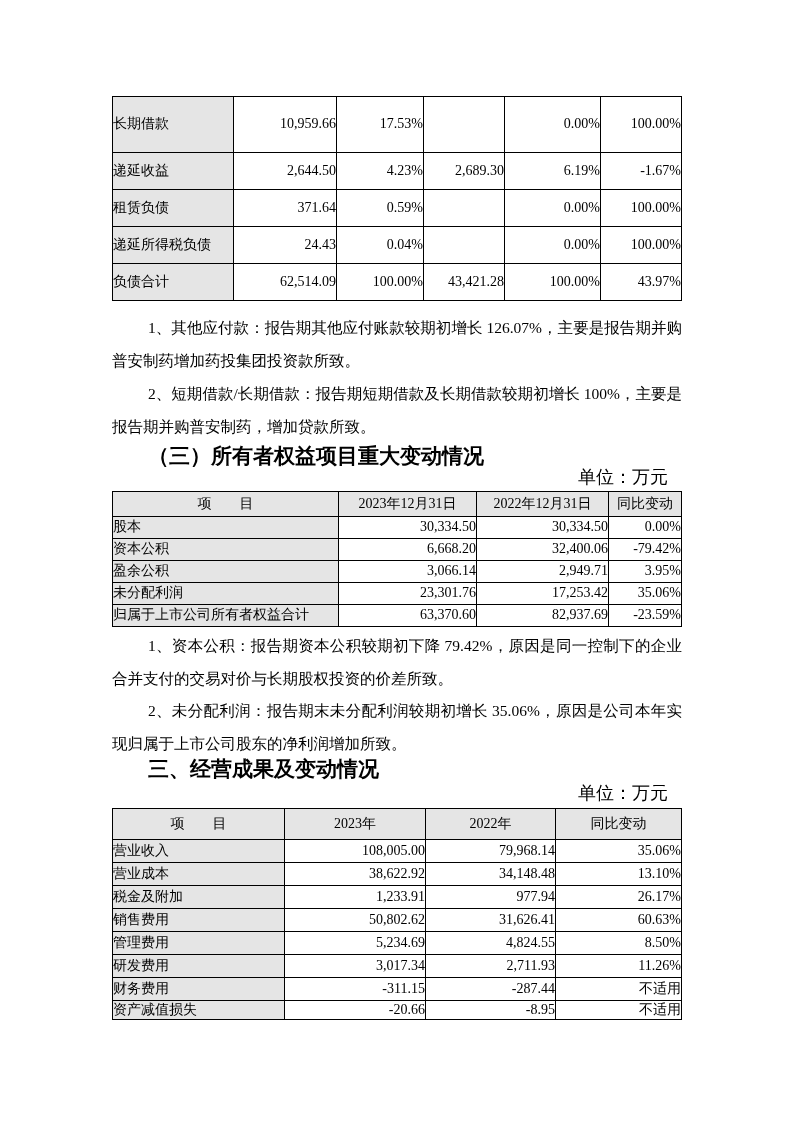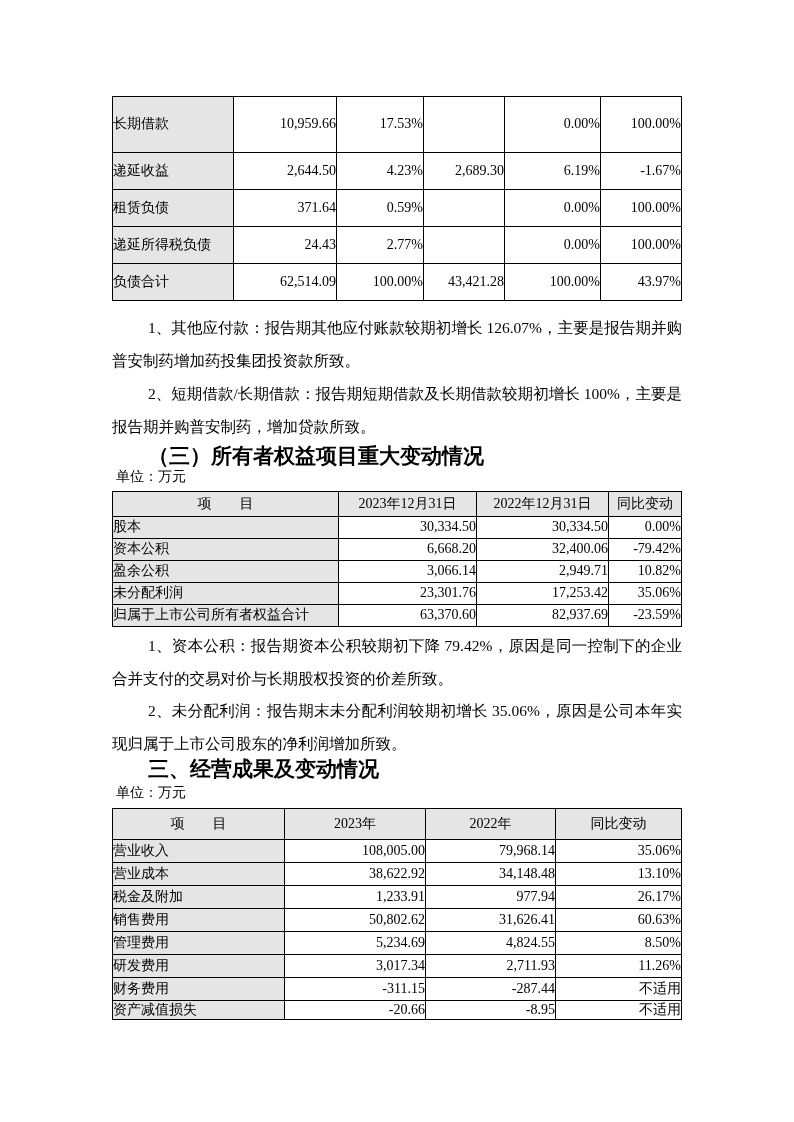--- a/index.html
+++ b/index.html
@@ -46,24 +46,24 @@
     position: absolute;
     left: 112px;
     width: 570px;
     font-size: 21px;
     font-weight: bold;
     padding-left: 36px;
     line-height: 24px;
   }
   .unit {
     position: absolute;
-    left: 116px;
+    left: 104px;
     width: 570px;
-    font-size: 14px;
-    text-align: left;
+    font-size: 18px;
+    text-align: right;
     padding-right: 6px;
     line-height: 22px;
   }
 </style>
 </head>
 <body>
 
 <div class="page">
 
   <table class="doc" id="t1" style="top:96px; left:112px; width:570px;padding-left:8px;">
@@ -96,21 +96,21 @@
       <td class="lab shade">租赁负债</td>
       <td class="num">371.64</td>
       <td class="num">0.59%</td>
       <td class="num"></td>
       <td class="num">0.00%</td>
       <td class="num">100.00%</td>
     </tr>
     <tr style="height:37px">
       <td class="lab shade">递延所得税负债</td>
       <td class="num">24.43</td>
-      <td class="num">2.77%</td>
+      <td class="num">0.04%</td>
       <td class="num"></td>
       <td class="num">0.00%</td>
       <td class="num">100.00%</td>
     </tr>
     <tr style="height:37px">
       <td class="lab shade">负债合计</td>
       <td class="num">62,514.09</td>
       <td class="num">100.00%</td>
       <td class="num">43,421.28</td>
       <td class="num">100.00%</td>
@@ -148,21 +148,21 @@
     <tr style="height:22px">
       <td class="lab shade">资本公积</td>
       <td class="num">6,668.20</td>
       <td class="num">32,400.06</td>
       <td class="num">-79.42%</td>
     </tr>
     <tr style="height:22px">
       <td class="lab shade">盈余公积</td>
       <td class="num">3,066.14</td>
       <td class="num">2,949.71</td>
-      <td class="num">10.82%</td>
+      <td class="num">3.95%</td>
     </tr>
     <tr style="height:22px">
       <td class="lab shade">未分配利润</td>
       <td class="num">23,301.76</td>
       <td class="num">17,253.42</td>
       <td class="num">35.06%</td>
     </tr>
     <tr style="height:22px">
       <td class="lab shade">归属于上市公司所有者权益合计</td>
       <td class="num">63,370.60</td>

